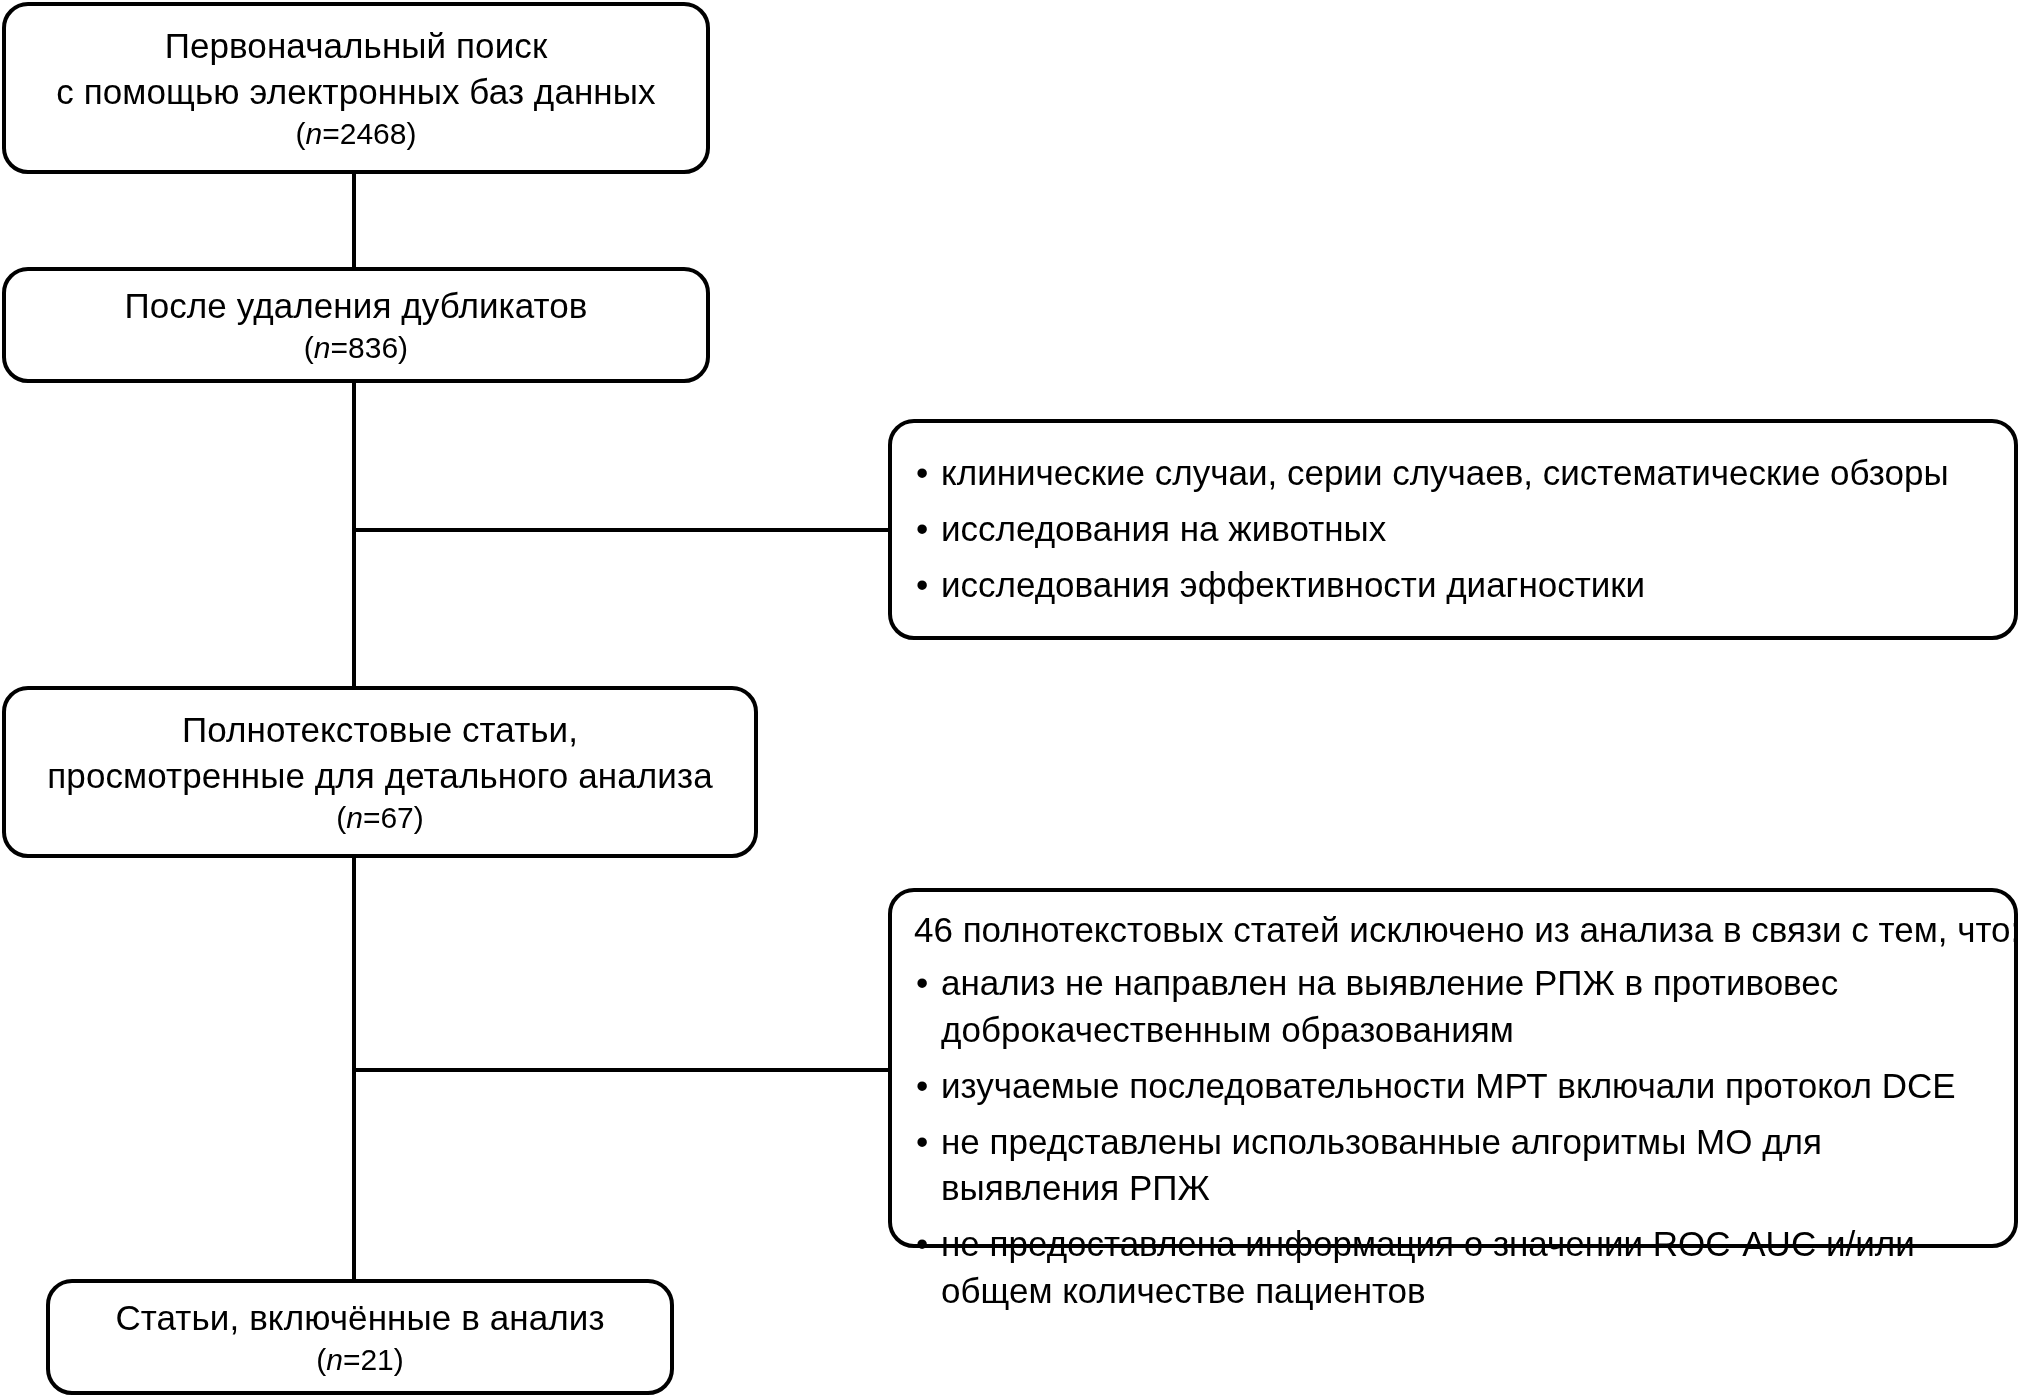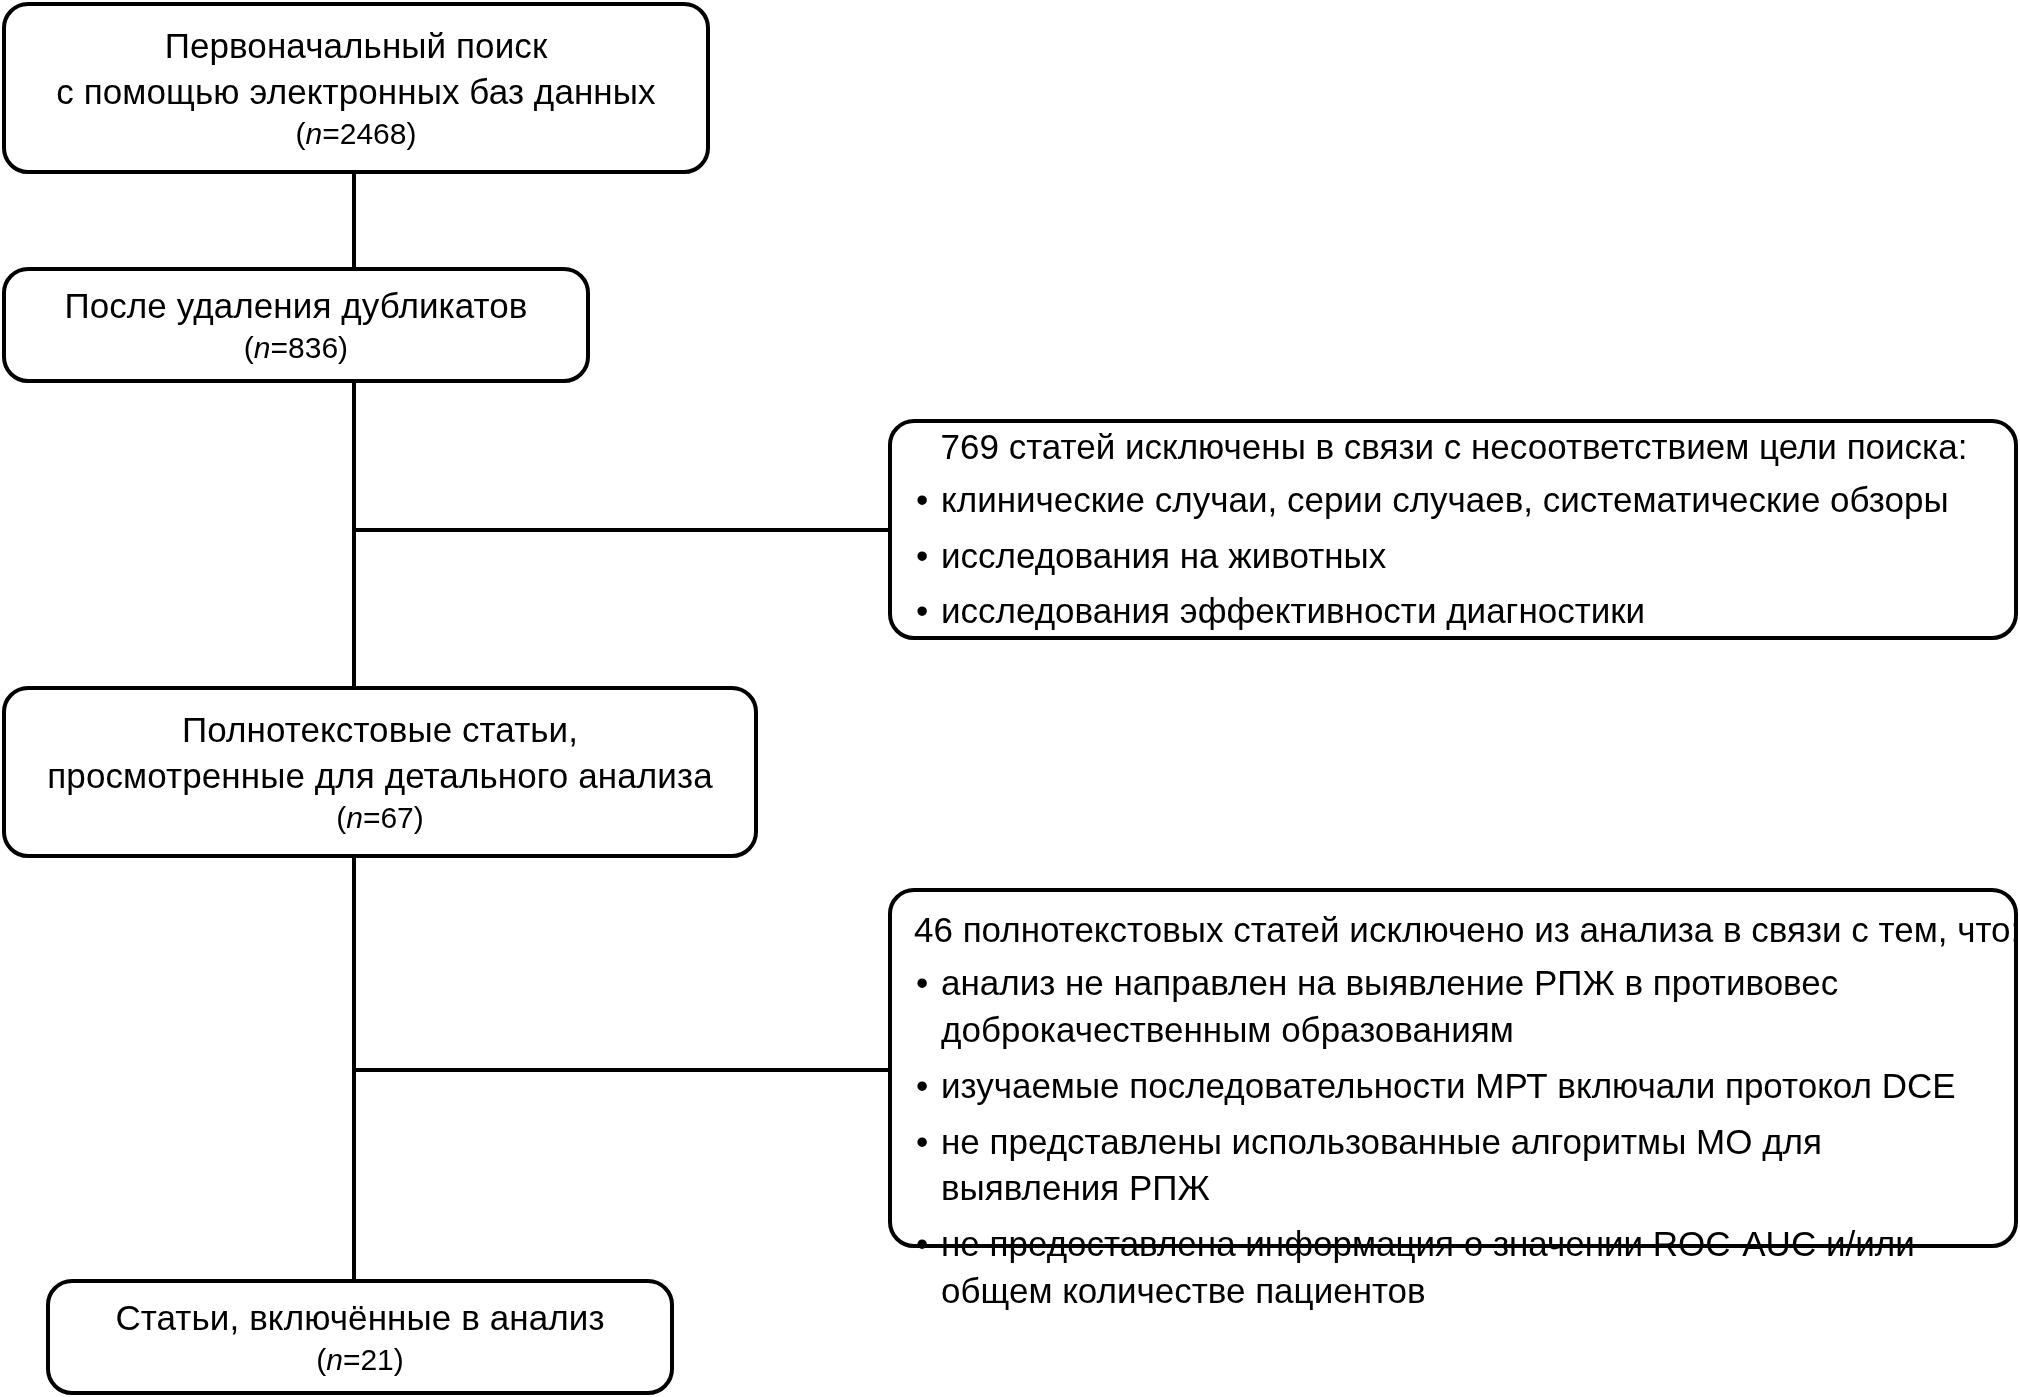--- a/index.html
+++ b/index.html
@@ -103,38 +103,37 @@
   <div class="hline" style="left:352px; top:528px; width:538px;"></div>
   <div class="vline" style="left:352px; top:858px; height:423px;"></div>
   <div class="hline" style="left:352px; top:1068px; width:538px;"></div>
 
   <div class="node left" style="left:2px; top:2px; width:708px; height:172px;">
     <div class="line">Первоначальный поиск</div>
     <div class="line">с помощью электронных баз данных</div>
     <div class="count"><span>(</span><span class="it">n</span><span>=2468)</span></div>
   </div>
 
-  <div class="node left" style="left:2px; top:267px; width:588px; height:116px;">
+  <div class="node left" style="left:2px; top:267px; width:708px; height:116px;">
     <div class="line">После удаления дубликатов</div>
     <div class="count"><span>(</span><span class="it">n</span><span>=836)</span></div>
   </div>
 
   <div class="node left" style="left:2px; top:686px; width:756px; height:172px;">
     <div class="line">Полнотекстовые статьи,</div>
     <div class="line">просмотренные для детального анализа</div>
     <div class="count"><span>(</span><span class="it">n</span><span>=67)</span></div>
   </div>
 
   <div class="node left" style="left:2px; top:1279px; width:628px; height:116px;margin-left:44px;">
     <div class="line">Статьи, включённые в анализ</div>
     <div class="count"><span>(</span><span class="it">n</span><span>=21)</span></div>
   </div>
 
   <div class="node right" style="left:888px; top:419px; width:1130px; height:221px;">
-    <div class="excl-head">769 статей исключены в связи с несоответствием цели поиска:</div>
     <ul class="bullets">
       <li>
         <span class="dot">•</span><span>клинические случаи, серии случаев, систематические обзоры</span>
       </li>
       <li>
         <span class="dot">•</span><span>исследования на животных</span>
       </li>
       <li>
         <span class="dot">•</span><span>исследования эффективности диагностики</span>
       </li>

